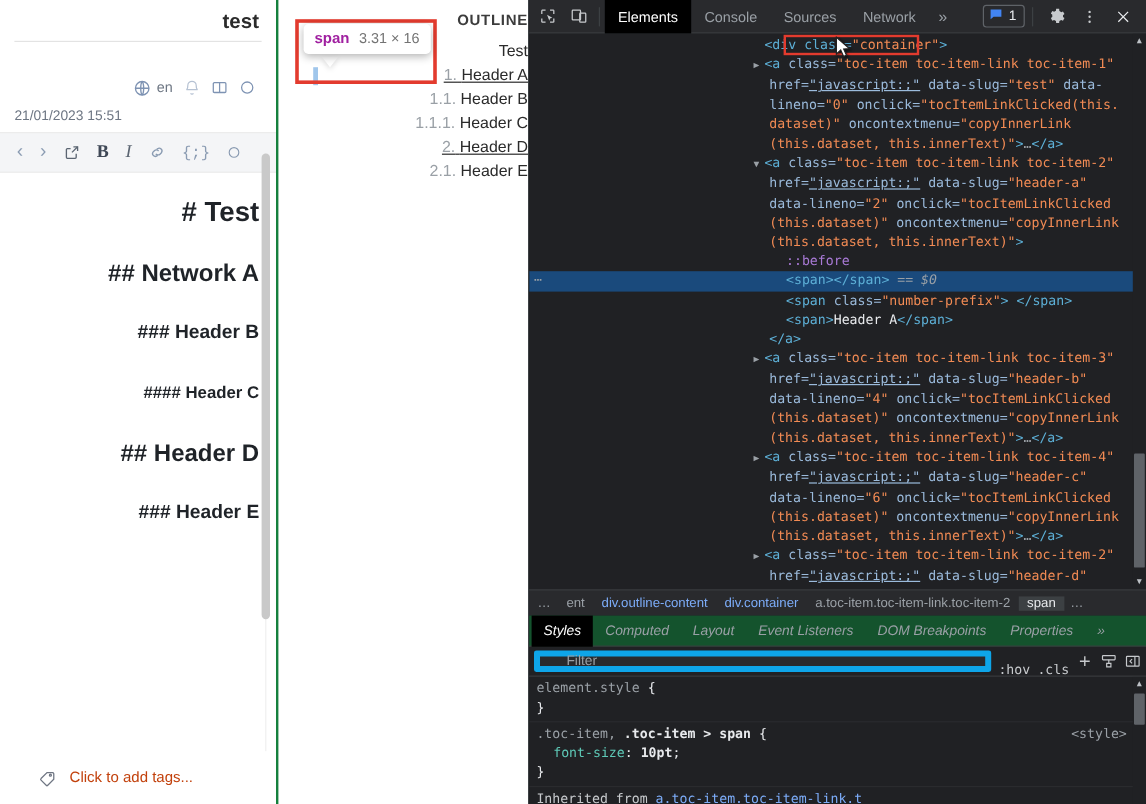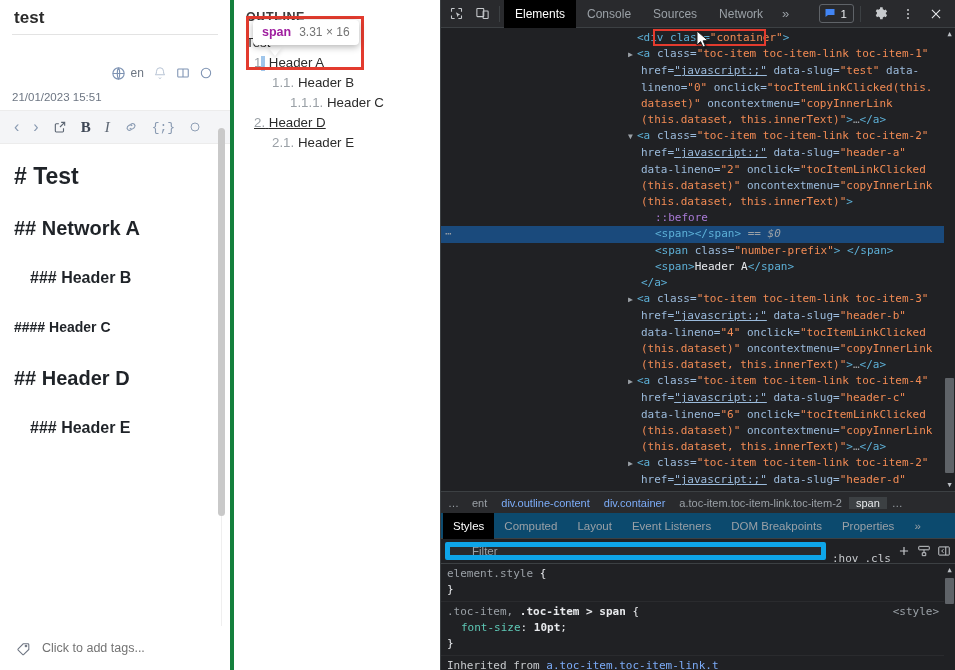--- a/index.html
+++ b/index.html
@@ -10,20 +10,21 @@
     background: #ffffff;
   }
   #app { position: relative; width: 955px; height: 670px; }
 
   
   #note-app {
     position: absolute; left: 0; top: 0;
     width: 440px; height: 670px;
     background: #ffffff;
     overflow: hidden;
+    text-align: right;
   }
 
   
   #editor-col {
     position: absolute; left: 0; top: 0;
     width: 230px; height: 670px;
     background: #ffffff;
   }
   #note-title {
     padding: 8px 14px 4px 14px;
@@ -71,32 +72,32 @@
   }
   #editor-scrolltrack {
     position: absolute; left: 221px; top: 128px;
     width: 1px; height: 500px; background: #efefef;
   }
 
   #tag-bar {
     position: absolute; left: 0; bottom: 0;
     width: 230px; height: 44px;
     display: flex; align-items: center; gap: 11px;
-    padding: 0 16px;
-    font-size: 12.5px; color: #737373;
+    padding: 0 32px;
+    font-size: 12.5px; color: #c2410c;
     background: #ffffff;
   }
   #tag-bar .tagicon { color: #6f7683; display:inline-flex; }
 
   
   #outline-col {
     position: absolute; left: 230px; top: 0;
     width: 210px; height: 670px;
     background: #ffffff;
-    border-left: 4px solid #15803d;
+    border-left: 2px solid #15803d;
     padding: 8px 0 0 12px;
     overflow: hidden;
   }
   #outline-head {
     font-size: 12.5px; font-weight: bold; color: #3c3c3c;
     letter-spacing: .6px;
     margin: 2px 0 9px 0;
   }
   .toc-item {
     font-size: 13.3px; color: #2b2b2b;
@@ -254,24 +255,25 @@
   }
   .crumb { padding: 0 7px; color: #9aa0a6; white-space:nowrap; cursor:pointer;}
   .crumb.blue { color: #7cacf8; }
   .crumb.sel { background: #3c4043; color:#e8eaed; }
   .crumb.gray { color: #9aa0a6; }
   .crumb.dots { padding: 0 5px; letter-spacing:1px; }
 
   
   #dt-sidetabs {
     display:flex; align-items:center;
-    height: 26px; background: #0c4a6e;
+    height: 26px; background: #14532d;
     border-bottom: 1px solid #3c4043;
     font-family:"Liberation Sans", sans-serif;
     padding: 0 2px;
+    font-style: italic;
   }
   .side-tab {
     height: 26px; padding: 0 10px; display:flex; align-items:center;
     font-size: 11.5px; color:#9aa0a6; cursor:pointer;
   }
   .side-tab.active { background:#000000; color:#ffffff; }
 
   
   #dt-stylebar {
     display:flex; align-items:center; height: 25px;

